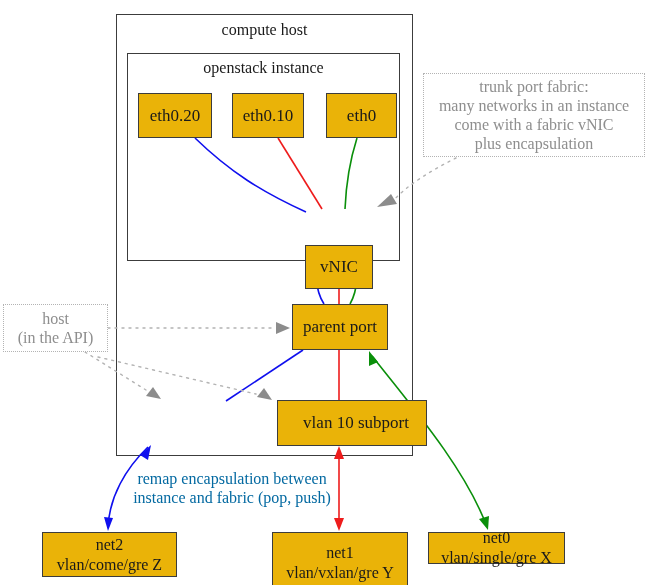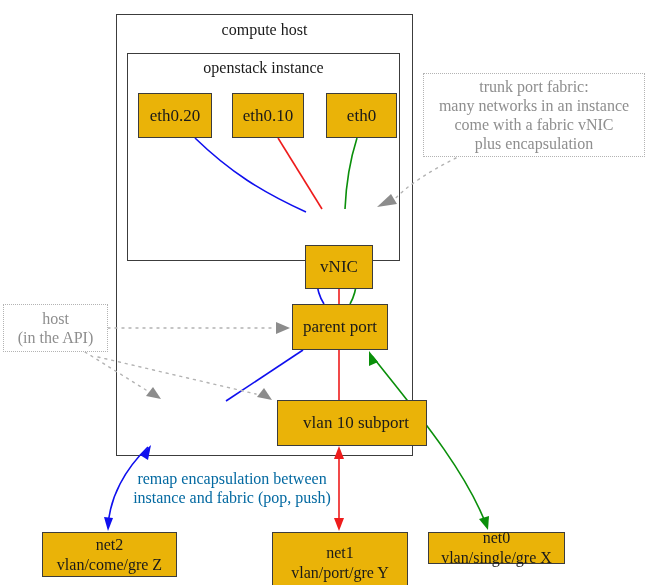--- a/index.html
+++ b/index.html
@@ -117,21 +117,21 @@
   <div class="node" style="left:277px;top:400px;width:150px;height:46px;padding-left:8px;">
     <span>vlan 10 subport</span>
   </div>
 
   <div class="node two-line" style="left:42px;top:532px;width:135px;height:45px;">
     <span>net2</span>
     <span>vlan/come/gre Z</span>
   </div>
   <div class="node two-line" style="left:272px;top:532px;width:136px;height:62px;">
     <span>net1</span>
-    <span>vlan/port/gre Y</span>
+    <span>vlan/vxlan/gre Y</span>
   </div>
   <div class="node two-line" style="left:428px;top:532px;width:137px;height:32px;">
     <span>net0</span>
     <span>vlan/single/gre X</span>
   </div>
 
   <div class="note" style="left:423px;top:73px;width:222px;height:84px;">
     <span>trunk port fabric:</span>
     <span>many networks in an instance</span>
     <span>come with a fabric vNIC</span>

